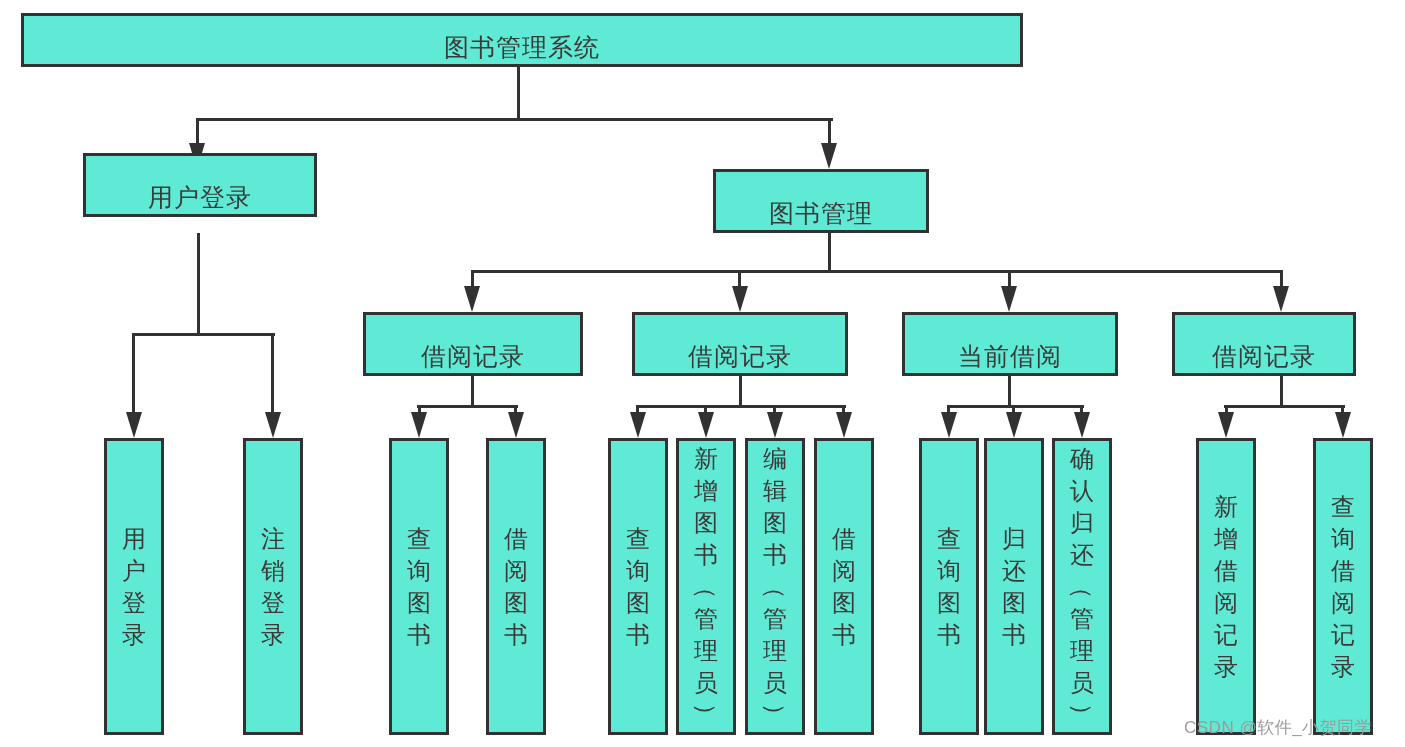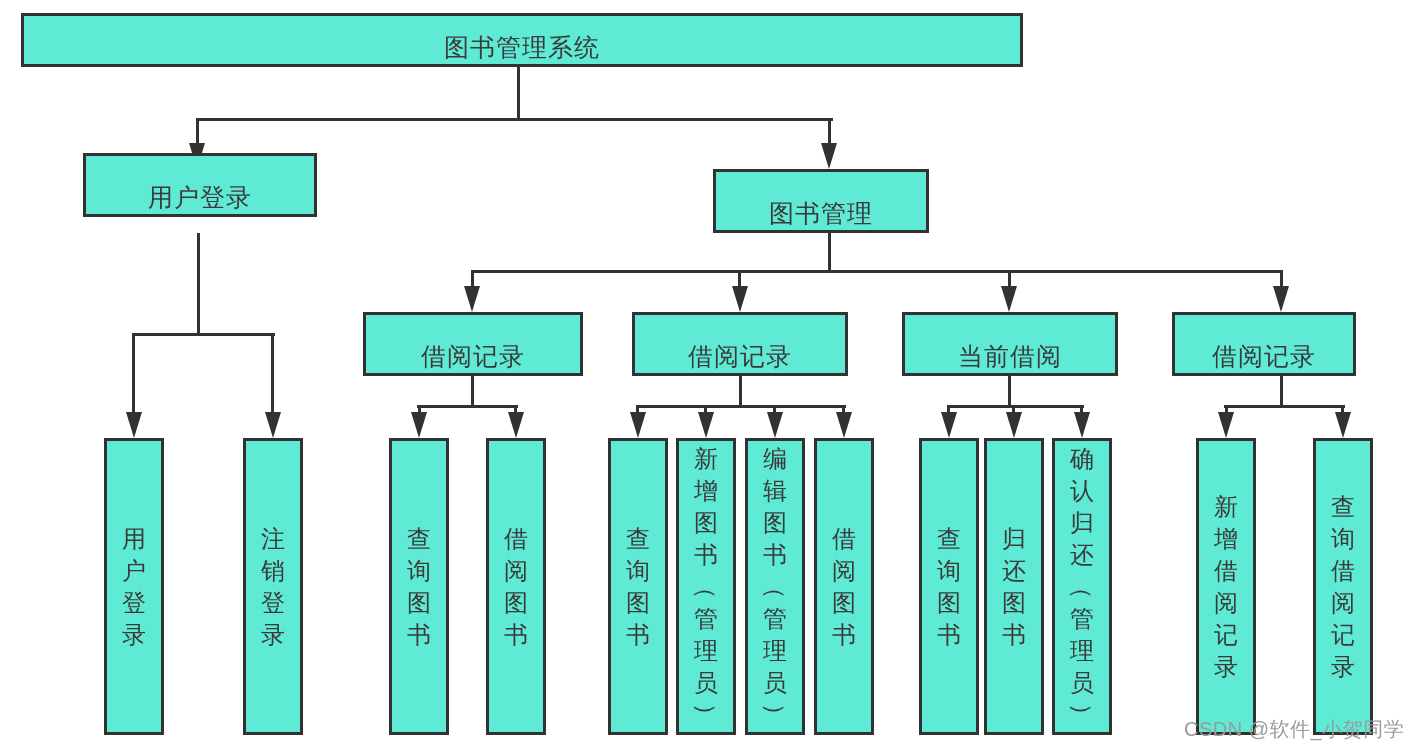--- a/index.html
+++ b/index.html
@@ -12,21 +12,21 @@
     display:flex;align-items:flex-end;justify-content:center;
   }
   .box.h span{font-size:25px;letter-spacing:1px;white-space:nowrap;}
   .vtext{display:flex;flex-direction:column;align-items:center;justify-content:center;height:100%;}
   .vtext span{display:block;font-size:24px;line-height:32px;text-align:center;}
   .vtext span.rot{transform:rotate(90deg);}
   .cline{position:absolute;background:#323232;}
   .arr{position:absolute;width:0;height:0;border-left:8px solid transparent;
        border-right:8px solid transparent;border-top:26px solid #323232;}
   #watermark{
-    position:absolute;left:1184px;top:716px;z-index:10;font-size:20px;color:#9b9b9b;
+    position:absolute;left:1184px;top:716px;z-index:10;font-size:17px;color:#9b9b9b;
     white-space:nowrap;letter-spacing:0.5px;
   }
 </style>
 </head>
 <body>
 
 <div id="stage">
 
   <div id="connectors">
       <div class="cline" style="left: 517px; top: 65px; width: 3px; height: 55px;"></div>

